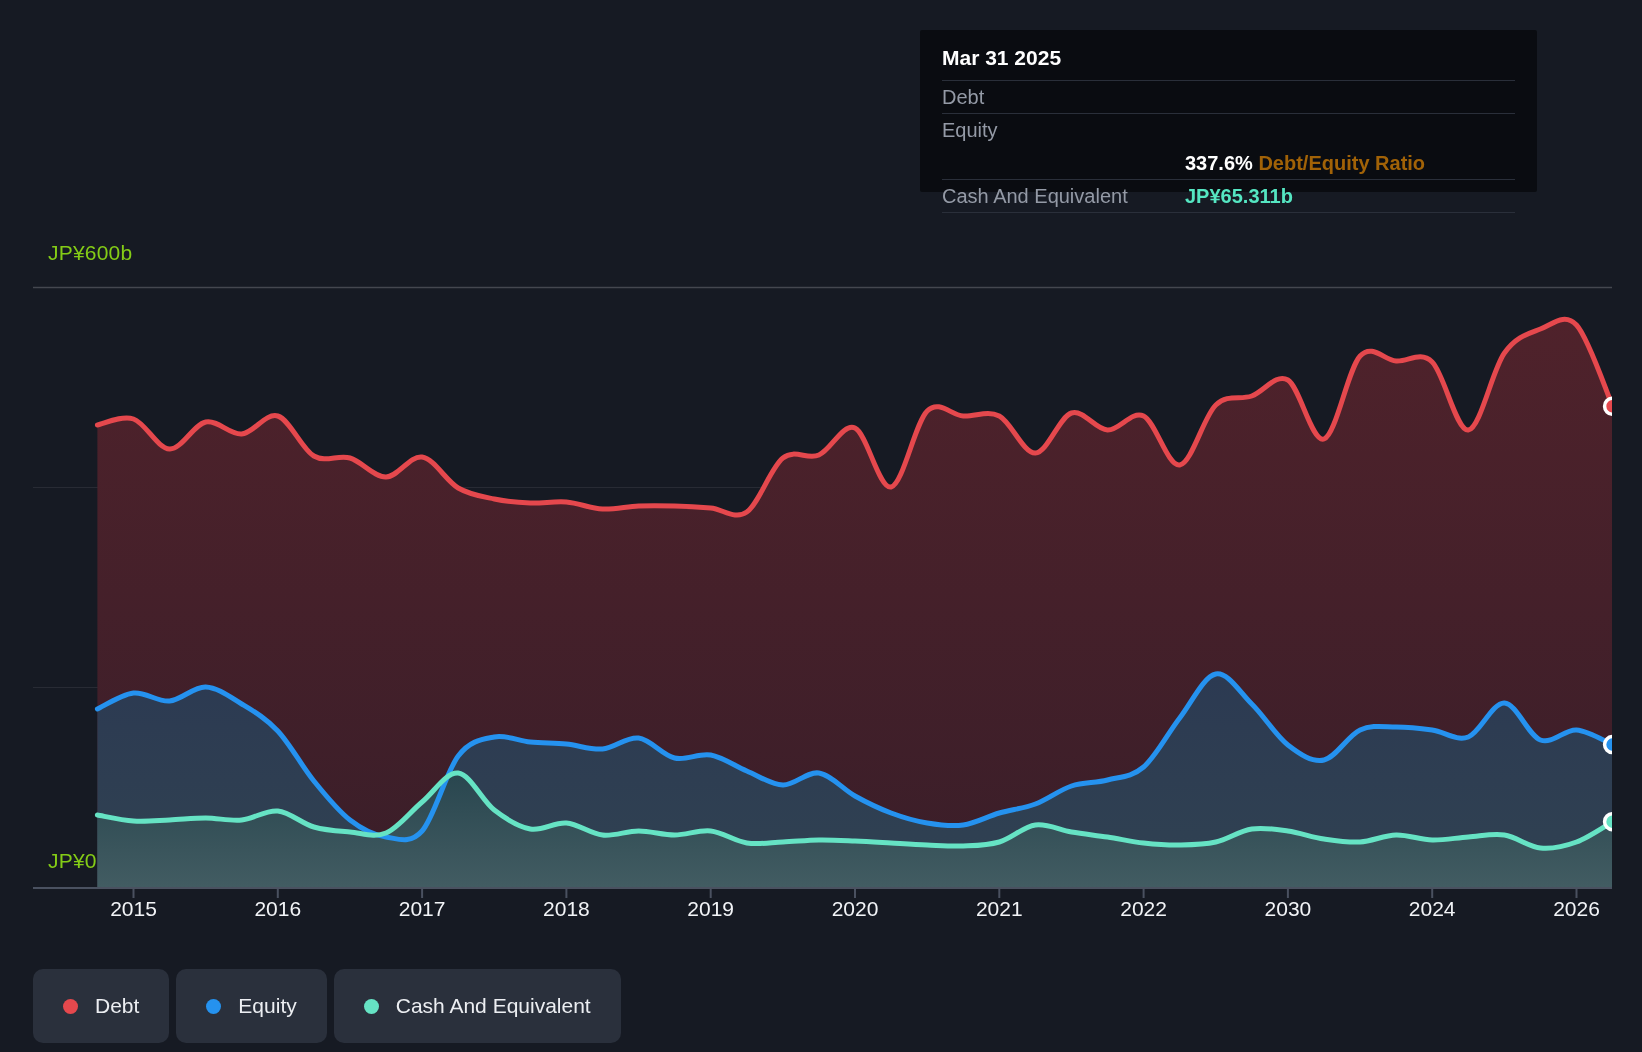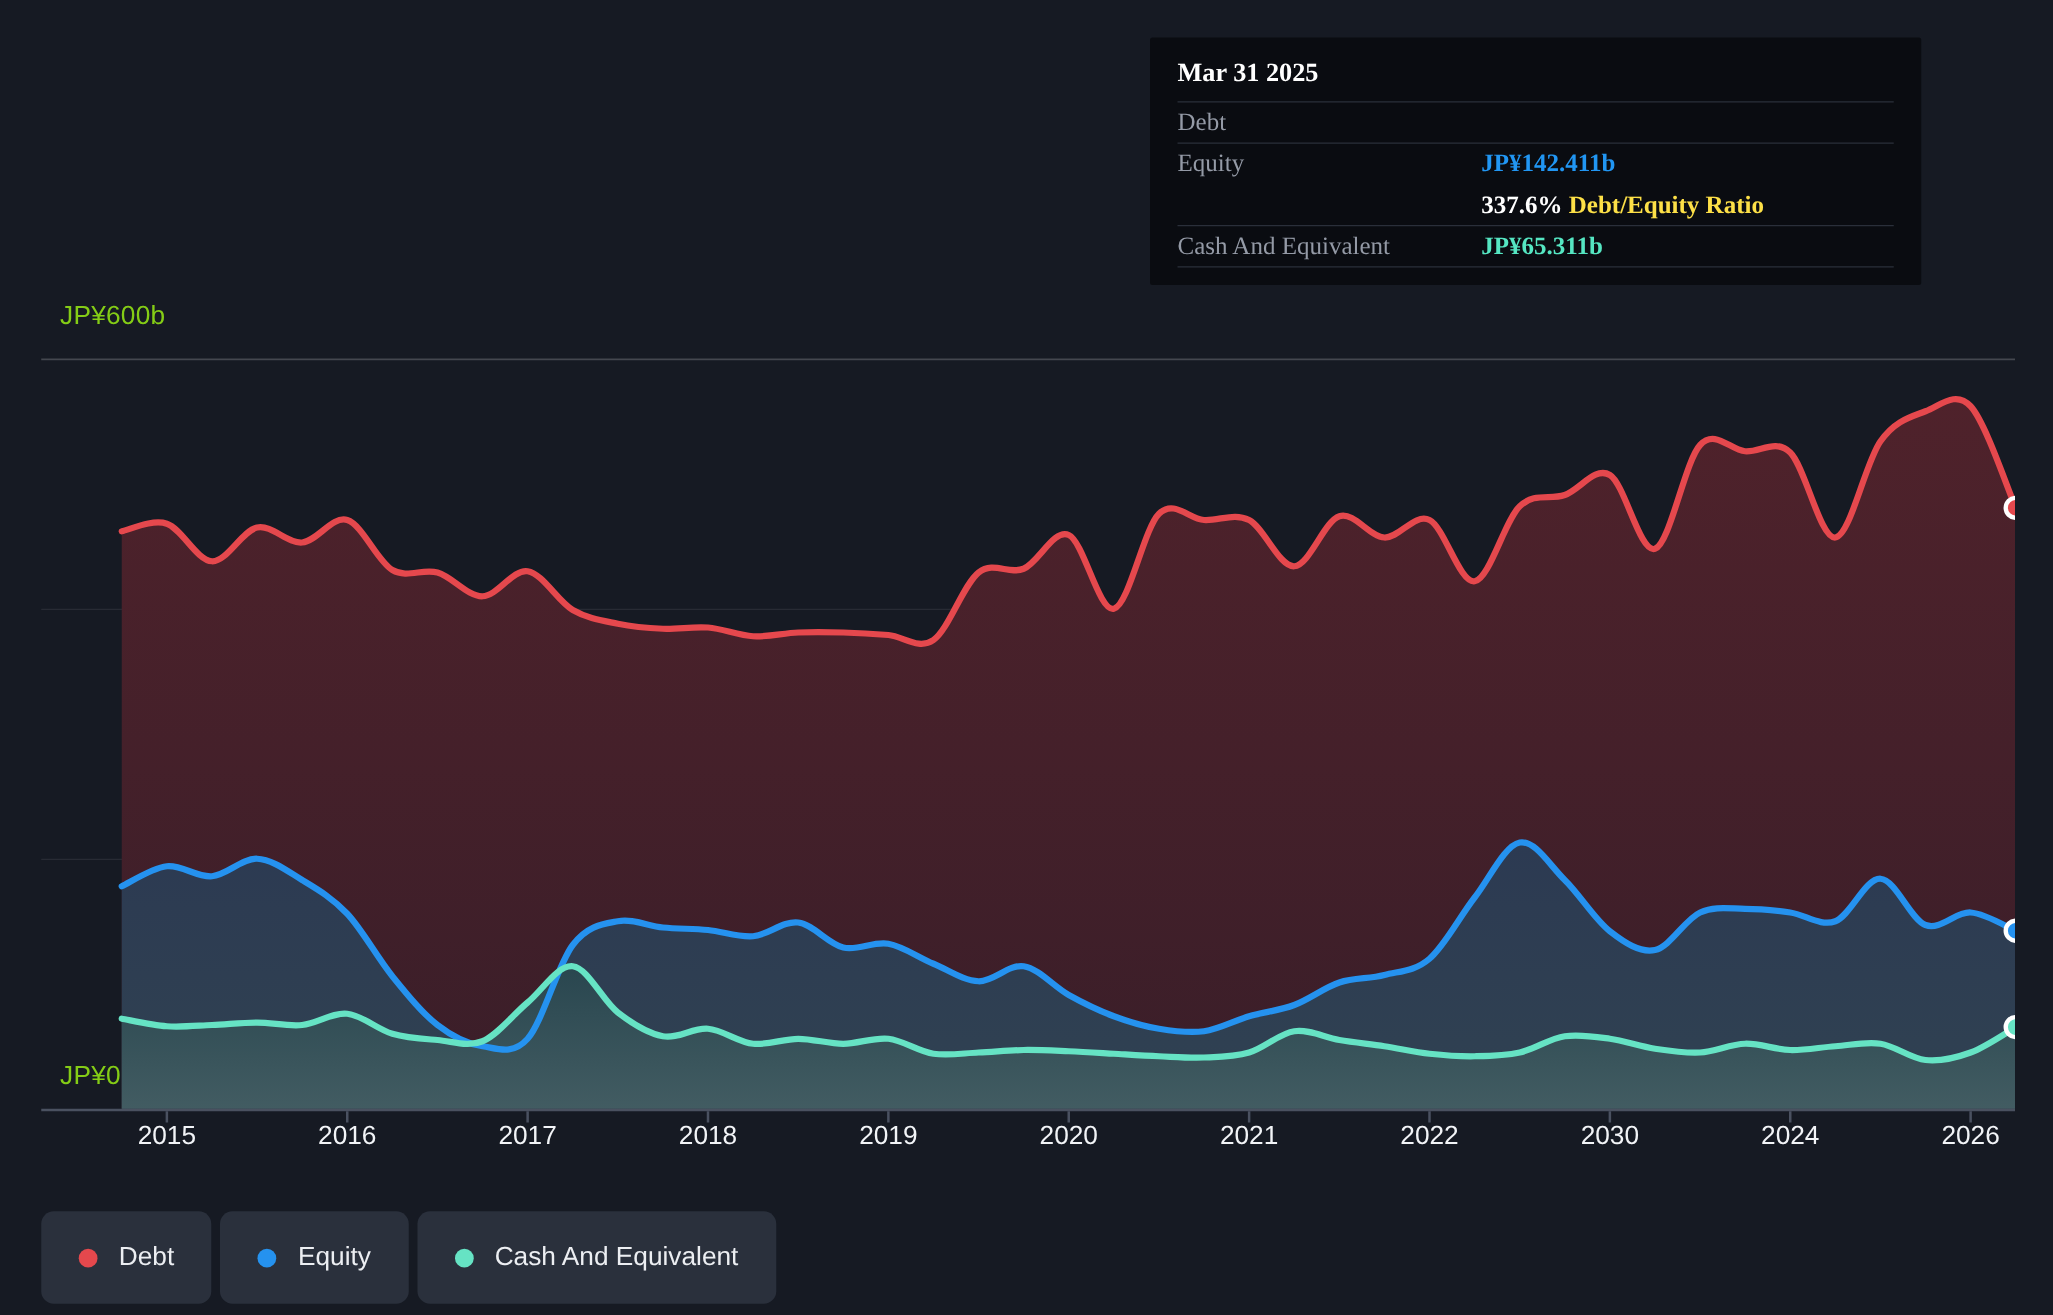--- a/index.html
+++ b/index.html
@@ -19,41 +19,40 @@
   }
   .ylab.top{top:241px;}
   .ylab.bottom{top:849px;}
   .xlab{
     position:absolute;top:897px;transform:translateX(-50%);
     color:#f2f4f7;font-size:21px;font-weight:400;
   }
 
   
   .tooltip{
-    position:absolute;left:920px;top:30px;width:617px;height:198px;
+    position:absolute;left:920px;top:30px;width:617px;height:162px;
     background:#0a0c11;border-radius:2px;padding:8px 22px 0 22px;
     color:#9aa0ab;
-    font-family:Liberation Serif, serif;
   }
   .tt-title{
     color:#ffffff;font-size:21px;font-weight:700;
     padding:8px 0 10px 0;border-bottom:1px solid #2a2f3a;
   }
   .tt-row{
     display:grid;grid-template-columns:243px 1fr;align-items:center;
     height:33px;font-size:20px;
   }
   .tt-row.bline{border-bottom:1px solid #2a2f3a;}
   .tt-label{color:#949aa6;font-weight:400;}
   .tt-value{font-weight:700;}
   .tt-value.red{color:#ef4444;}
   .tt-value.blue{color:#2196f3;}
   .tt-value.teal{color:#55e6c2;}
   .tt-ratio-num{color:#ffffff;font-weight:700;}
-  .tt-ratio-label{color:#fde047;font-weight:700;margin-top:14px;}
+  .tt-ratio-label{color:#a16207;font-weight:700;margin-top:14px;}
 
   
   .legend{
     position:absolute;left:33px;top:969px;display:flex;gap:7px;
   }
   .pill{
     display:flex;align-items:center;gap:17px;height:74px;
     padding:0 30px;background:#2a303c;border-radius:10px;border:none;
     color:#eceef2;font-size:21px;font-weight:400;cursor:pointer;
     font-family:inherit;
@@ -127,21 +126,20 @@
       <span class="xlab" style="left: 1576.5px;">2026</span>
     </div>
 
   <div class="tooltip">
     <div class="tt-title">Mar 31 2025</div>
     <div class="tt-row bline">
       <span class="tt-label">Debt</span>
     </div>
     <div class="tt-row">
       <span class="tt-label">Equity</span>
-      <span class="tt-value blue">JP¥142.411b</span>
     </div>
     <div class="tt-row bline">
       <span></span>
       <span><span class="tt-ratio-num">337.6%</span> <span class="tt-ratio-label">Debt/Equity Ratio</span></span>
     </div>
     <div class="tt-row bline">
       <span class="tt-label">Cash And Equivalent</span>
       <span class="tt-value teal">JP¥65.311b</span>
     </div>
   </div>

